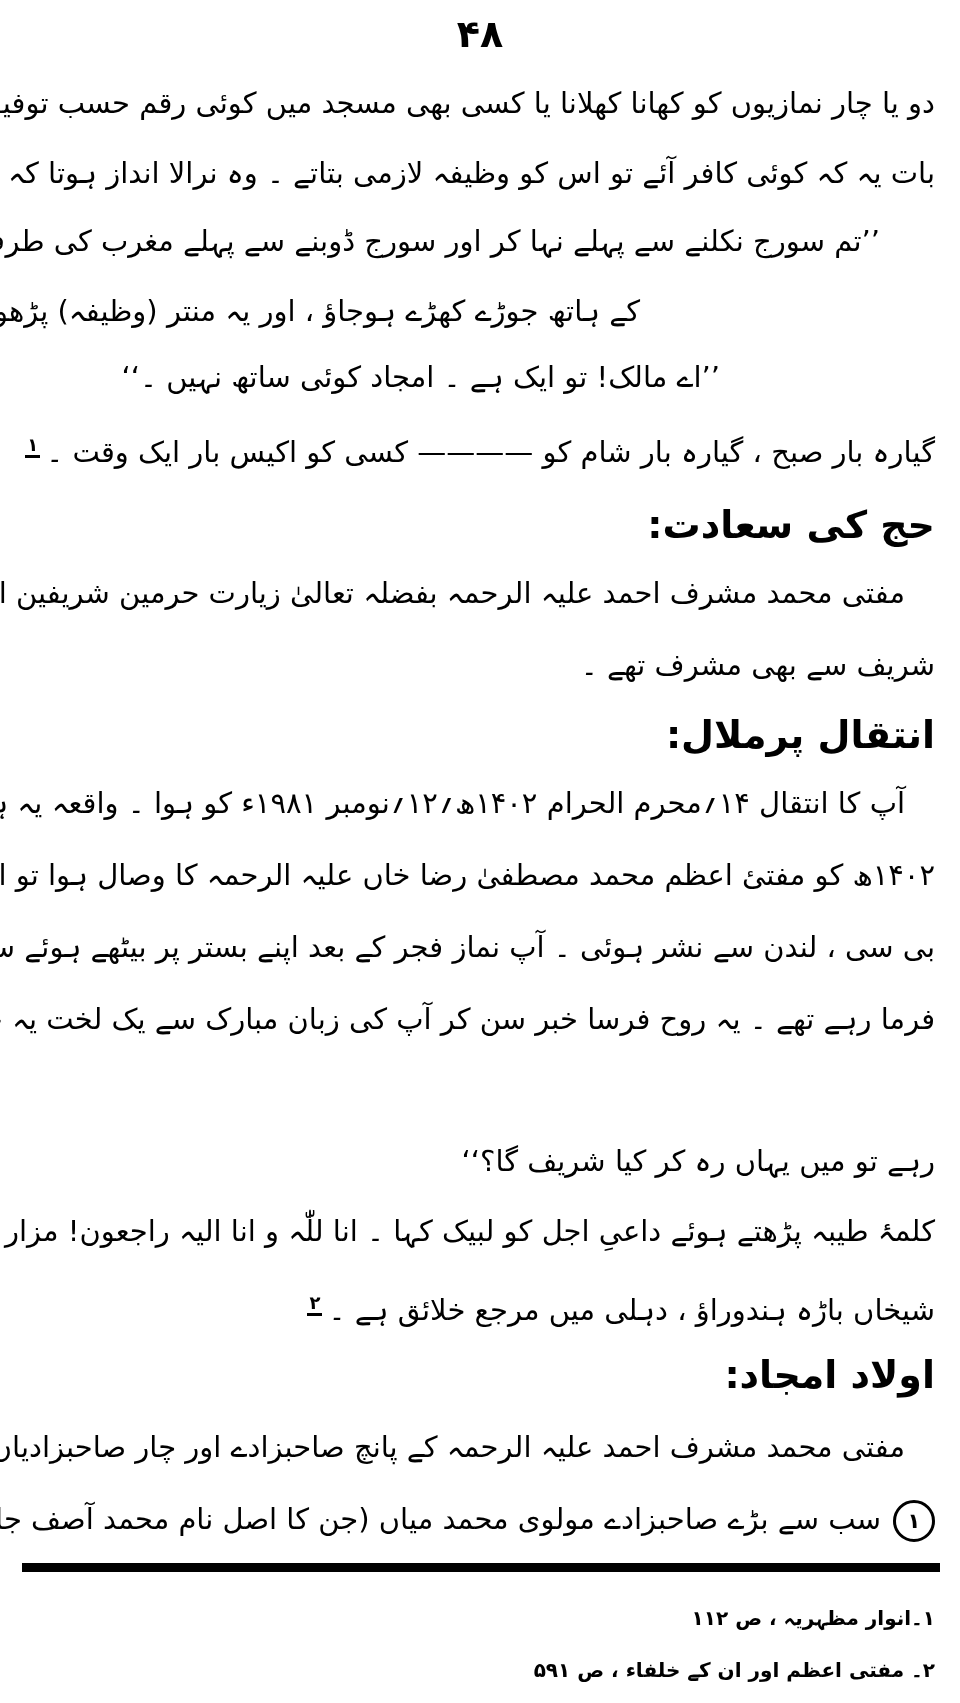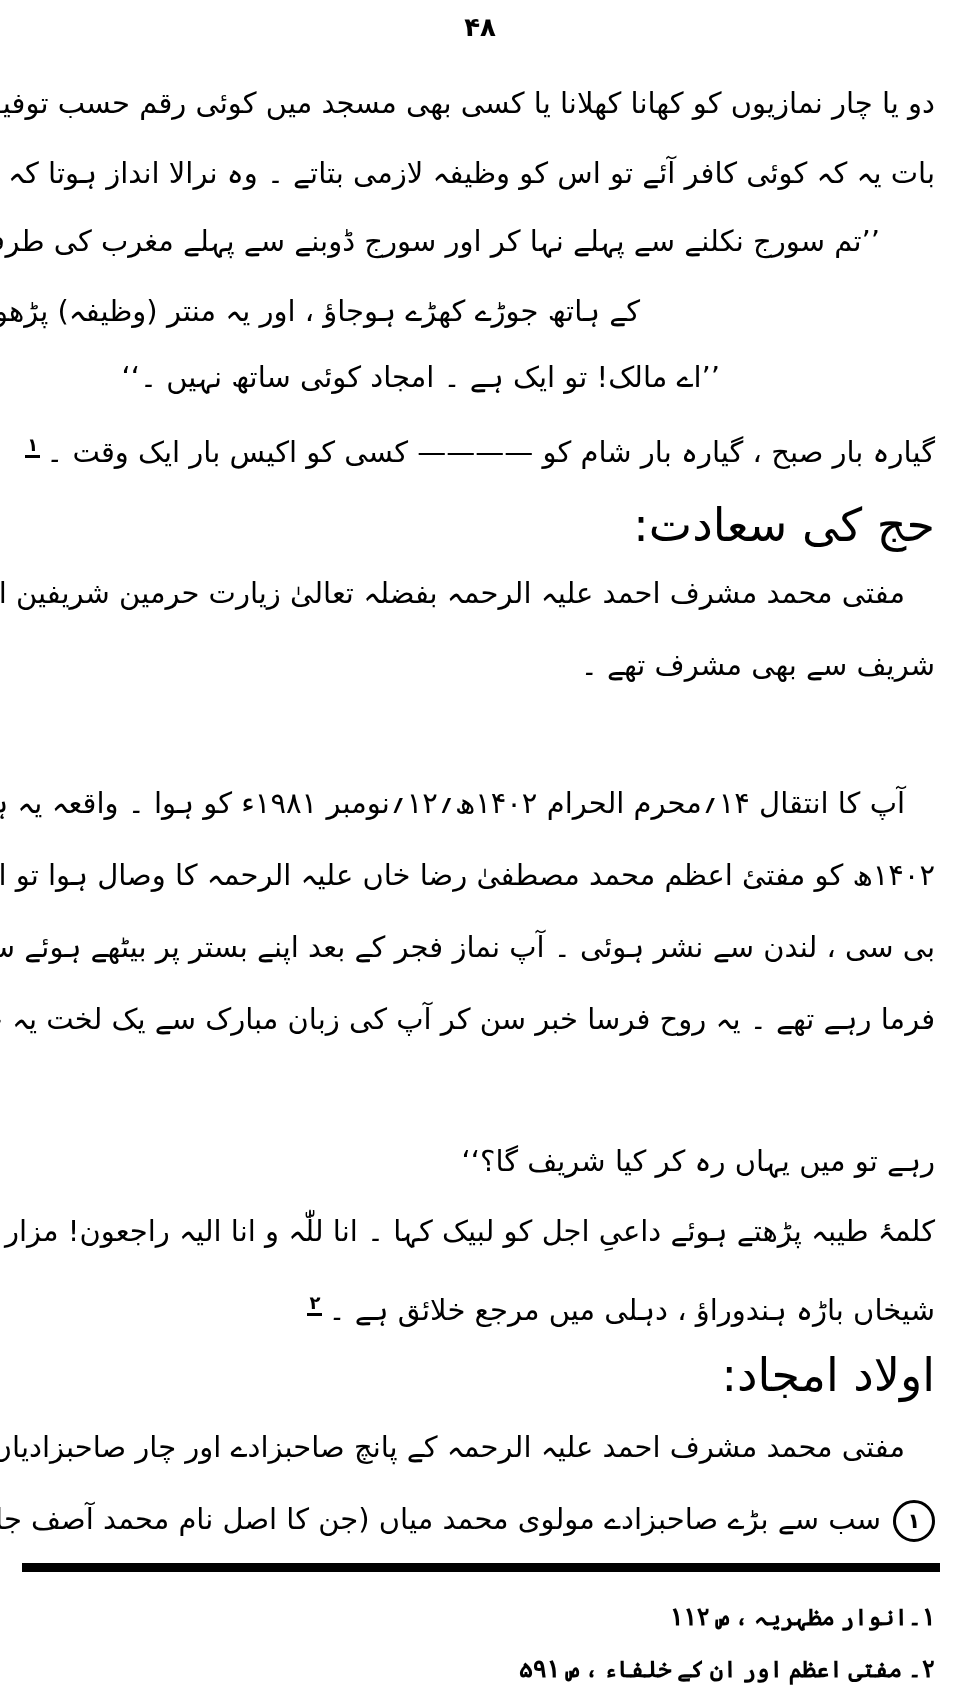--- a/index.html
+++ b/index.html
@@ -8,30 +8,30 @@
     width:960px;height:1703px;
     margin:0 auto;
     background:#ffffff;
     color:#000000;
     direction:rtl;
     font-family:"DejaVu Sans",sans-serif;
     overflow:hidden;
   }
   .page-number{
     position:absolute;top:12px;left:0;width:100%;
-    text-align:center;font-size:26px;font-weight:bold;
+    text-align:center;font-size:38px;font-weight:bold;
   }
   .line{
     position:absolute;right:0;left:0;
     padding:0 25px;
     font-size:29px;line-height:50px;
     text-align:right;white-space:nowrap;
   }
   .heading{
-    font-size:46px;font-weight:normal;line-height:54px;
+    font-size:38px;font-weight:bold;line-height:54px;
   }
   .indent1{padding-right:80px;}
   .indent2{padding-right:320px;}
   .indent3{padding-right:240px;}
   .first-indent{text-indent:30px;}
   .fn-ref{
     font-size:18px;font-weight:bold;
     vertical-align:super;
     border-bottom:3px solid #000;
     margin-right:6px;padding:0 2px;
@@ -41,21 +41,21 @@
     width:36px;height:36px;
     border:3px solid #000;border-radius:50%;
     font-size:21px;font-weight:bold;line-height:1;
     margin-left:12px;vertical-align:middle;
   }
   .divider{
     position:absolute;left:22px;right:20px;top:1563px;
     height:9px;background:#000;
   }
   .footnote{
-    font-size:23px;font-weight:bold;line-height:40px;font-family:Liberation Serif, serif;
+    font-size:20px;font-weight:bold;line-height:40px;
   }
 </style>
 </head>
 <body>
 
 <div class="page">
 
   <div class="page-number">۴۸</div>
 
   <div class="line" style="top:78px">دو یا چار نمازیوں کو کھانا کھلانا یا کسی بھی مسجد میں کوئی رقم حسب توفیق دینا ———— سب سے نرالی</div>
@@ -67,20 +67,21 @@
   <div class="line indent3" style="top:352px">’’اے مالک! تو ایک ہے ۔ امجاد کوئی ساتھ نہیں ۔‘‘</div>
 
   <div class="line" style="top:420px">
     <span>گیارہ بار صبح ، گیارہ بار شام کو ———— کسی کو اکیس بار ایک وقت ۔</span><span class="fn-ref">۱</span>
   </div>
 
   <div class="line heading" style="top:498px">حج کی سعادت:</div>
   <div class="line first-indent" style="top:568px">مفتی محمد مشرف احمد علیہ الرحمہ بفضلہ تعالیٰ زیارت حرمین شریفین اور حج بیت اللہ</div>
   <div class="line" style="top:640px">شریف سے بھی مشرف تھے ۔</div>
 
+  <div class="line heading" style="top:708px">انتقال پرملال:</div>
   <div class="line first-indent" style="top:778px">آپ کا انتقال ۱۴؍محرم الحرام ۱۴۰۲ھ؍۱۲؍نومبر ۱۹۸۱ء کو ہوا ۔ واقعہ یہ ہوا کہ ۱۳؍محرم</div>
   <div class="line" style="top:850px">۱۴۰۲ھ کو مفتیٔ اعظم محمد مصطفیٰ رضا خاں علیہ الرحمہ کا وصال ہوا تو ان کے وصال پرملال کی خبر بی</div>
   <div class="line" style="top:922px">بی سی ، لندن سے نشر ہوئی ۔ آپ نماز فجر کے بعد اپنے بستر پر بیٹھے ہوئے سورۂ یٰسین کی تلاوت</div>
   <div class="line" style="top:994px">فرما رہے تھے ۔ یہ روح فرسا خبر سن کر آپ کی زبان مبارک سے یک لخت یہ جملہ نکلا:</div>
 
   <div class="line" style="top:1136px">رہے تو میں یہاں رہ کر کیا شریف گا؟‘‘</div>
 
   <div class="line" style="top:1206px">کلمۂ طیبہ پڑھتے ہوئے داعیِ اجل کو لبیک کہا ۔ انا للّٰہ و انا الیہ راجعون! مزار پُرانوار مسجد</div>
   <div class="line" style="top:1278px">
     <span>شیخاں باڑہ ہندوراؤ ، دہلی میں مرجع خلائق ہے ۔</span><span class="fn-ref">۲</span>

